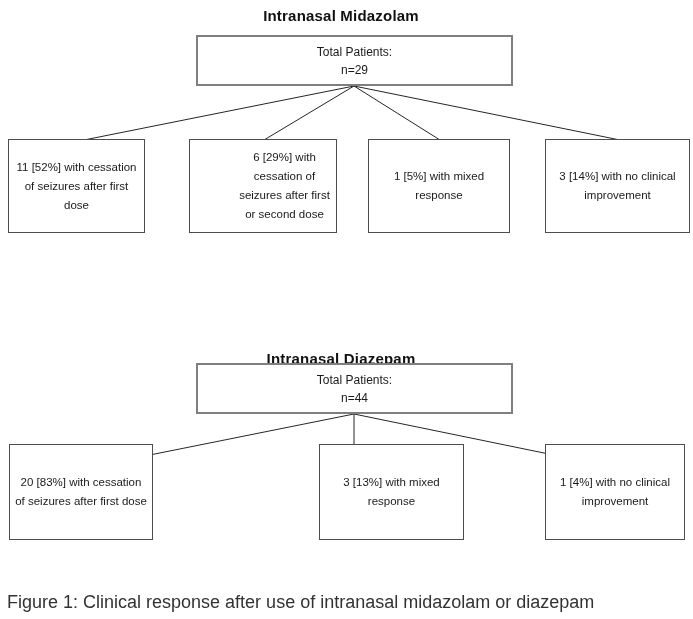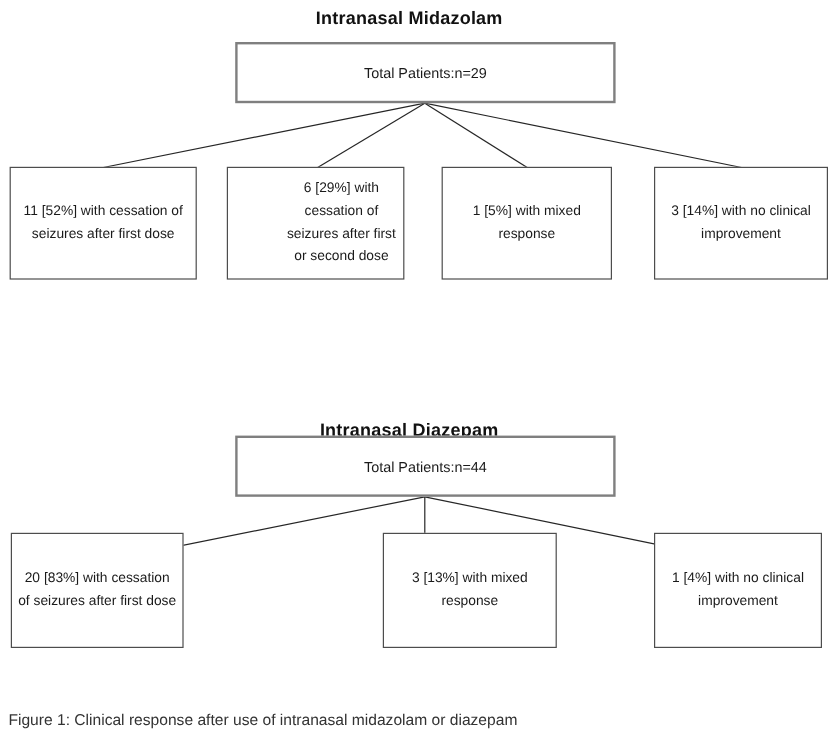--- a/index.html
+++ b/index.html
@@ -32,21 +32,21 @@
     color: #111111;
     letter-spacing: 0.2px;
   }
   .t1 { top: 7px; }
   .t2 { top: 350px; }
   .box {
     position: absolute;
     box-sizing: border-box;
     background: #ffffff;
     display: flex;
-    flex-direction: row;
+    flex-direction: column;
     align-items: center;
     justify-content: center;
     text-align: center;
   }
   .total {
     left: 196px;
     width: 317px;
     height: 51px;
     border: 2px solid #7f7f7f;
     font-size: 12px;
@@ -55,32 +55,32 @@
   .total1 { top: 35px; }
   .total2 { top: 363px; }
   .leaf {
     border: 1.5px solid #4d4d4d;
     font-size: 11.5px;
     line-height: 19px;
     padding: 0 5px;
   }
   .row1 { top: 139px; height: 94px; }
   .row2 { top: 444px; height: 96px; }
-  .m1 { left: 8px;   width: 156px; }
+  .m1 { left: 8px;   width: 137px; }
   .m2 { left: 189px; width: 148px; padding-left: 48px; }
   .m3 { left: 368px; width: 142px; text-align: center; }
   .m4 { left: 545px; width: 145px; }
   .d1 { left: 9px;   width: 144px; }
   .d2 { left: 280px; width: 145px; margin-left: 39px; }
   .d3 { left: 545px; width: 140px; }
   .caption {
     position: absolute;
     left: 7px;
     top: 592px;
-    font-size: 13px;
+    font-size: 18px;
     color: #333333;
   }
 </style>
 </head>
 <body>
 
 <div class="canvas">
 
   <svg class="connectors" viewBox="0 0 693 619" xmlns="http://www.w3.org/2000/svg">
 

